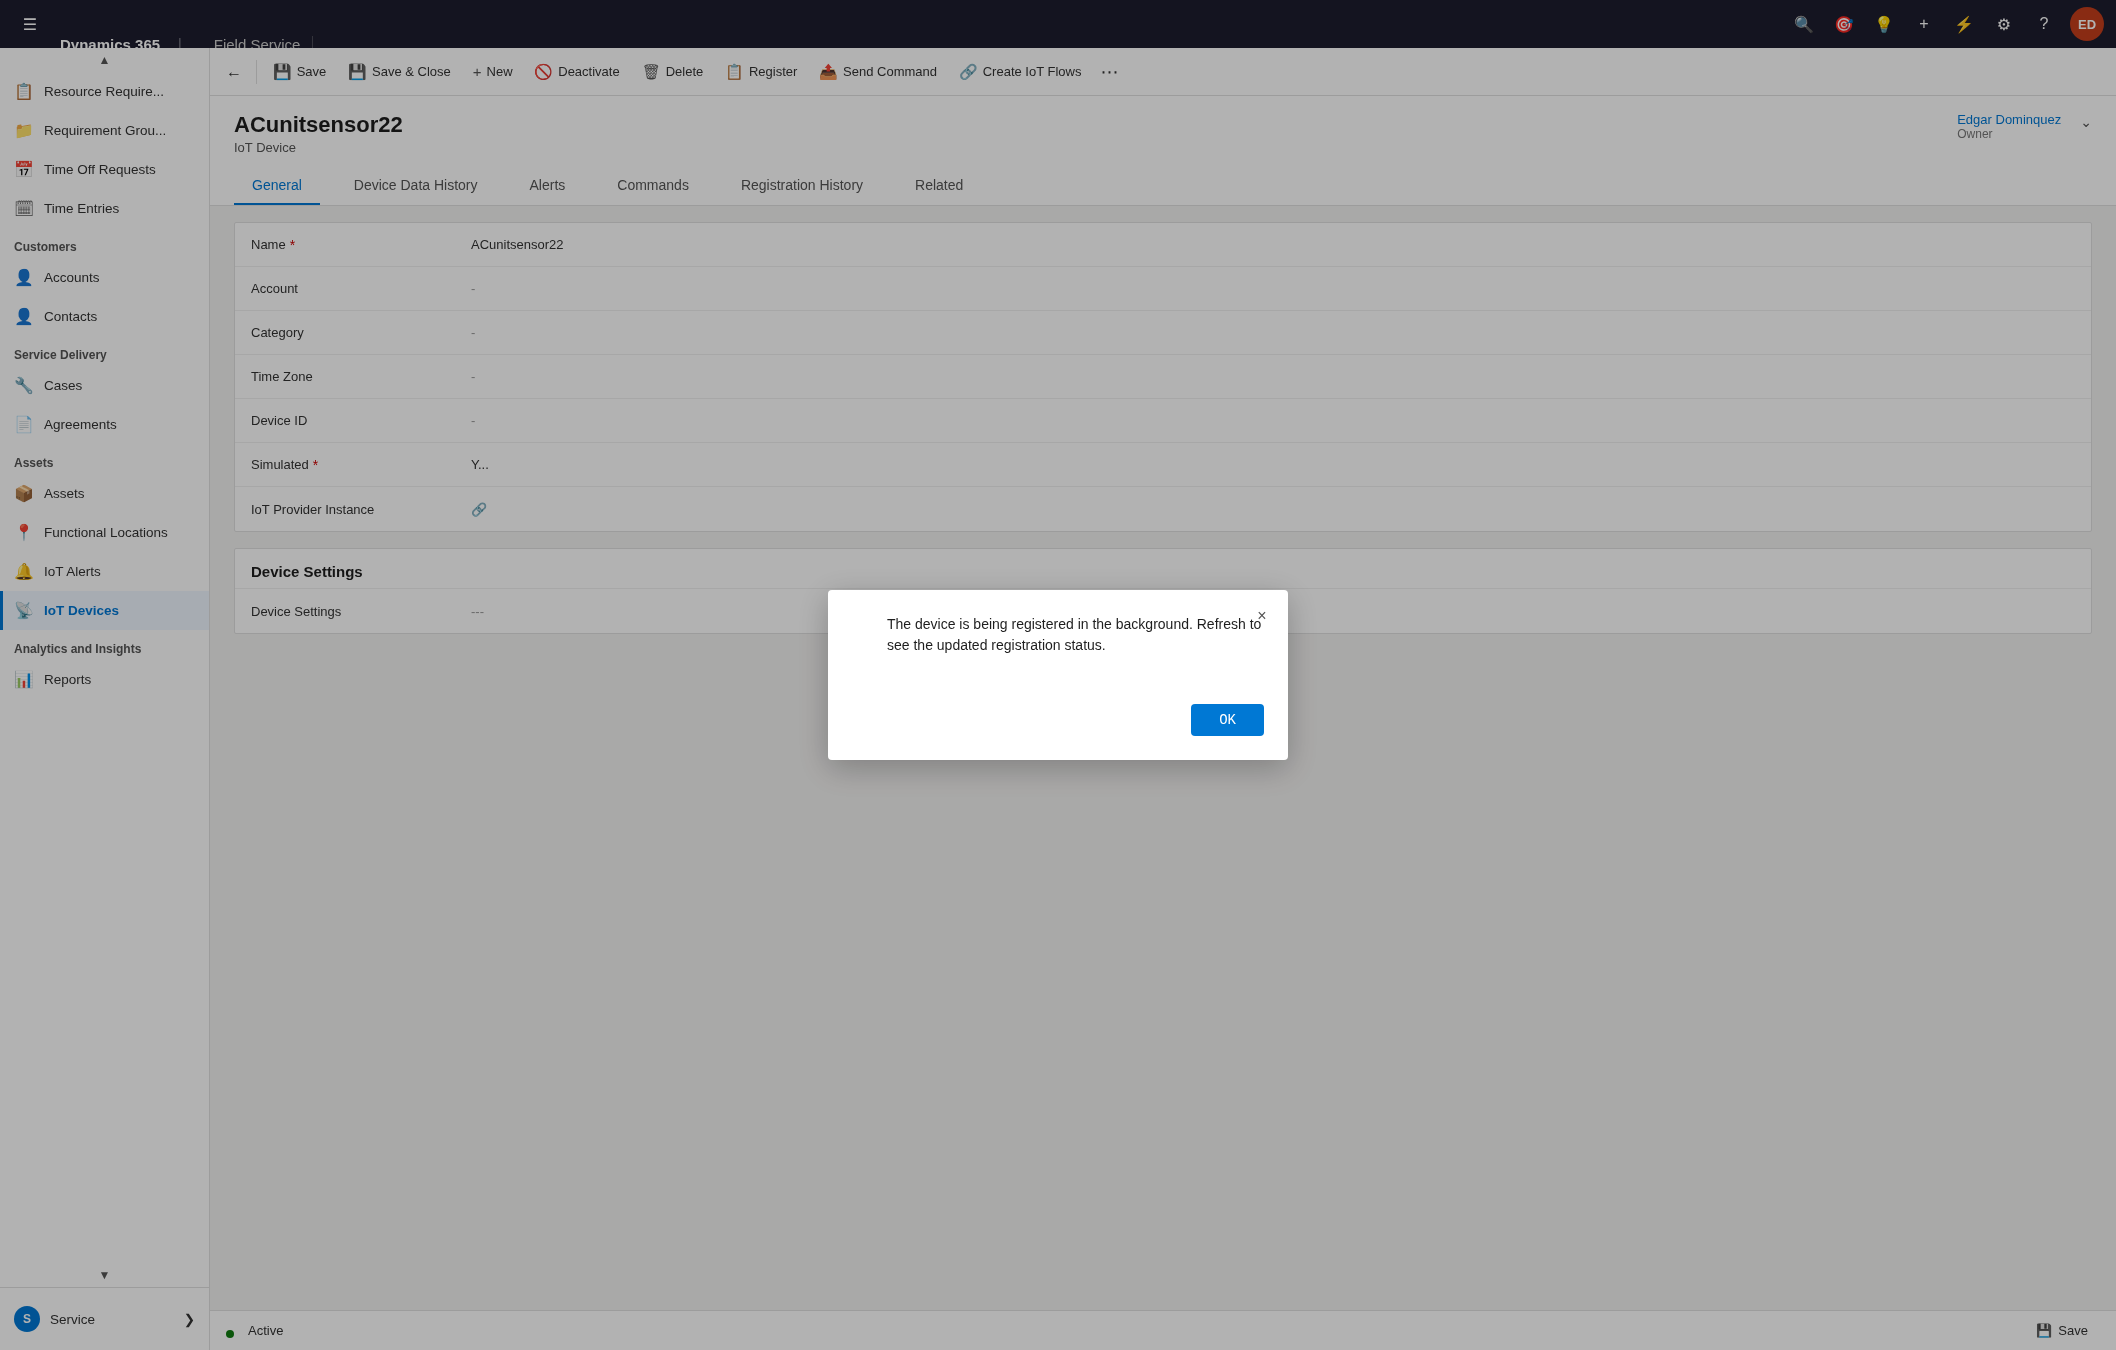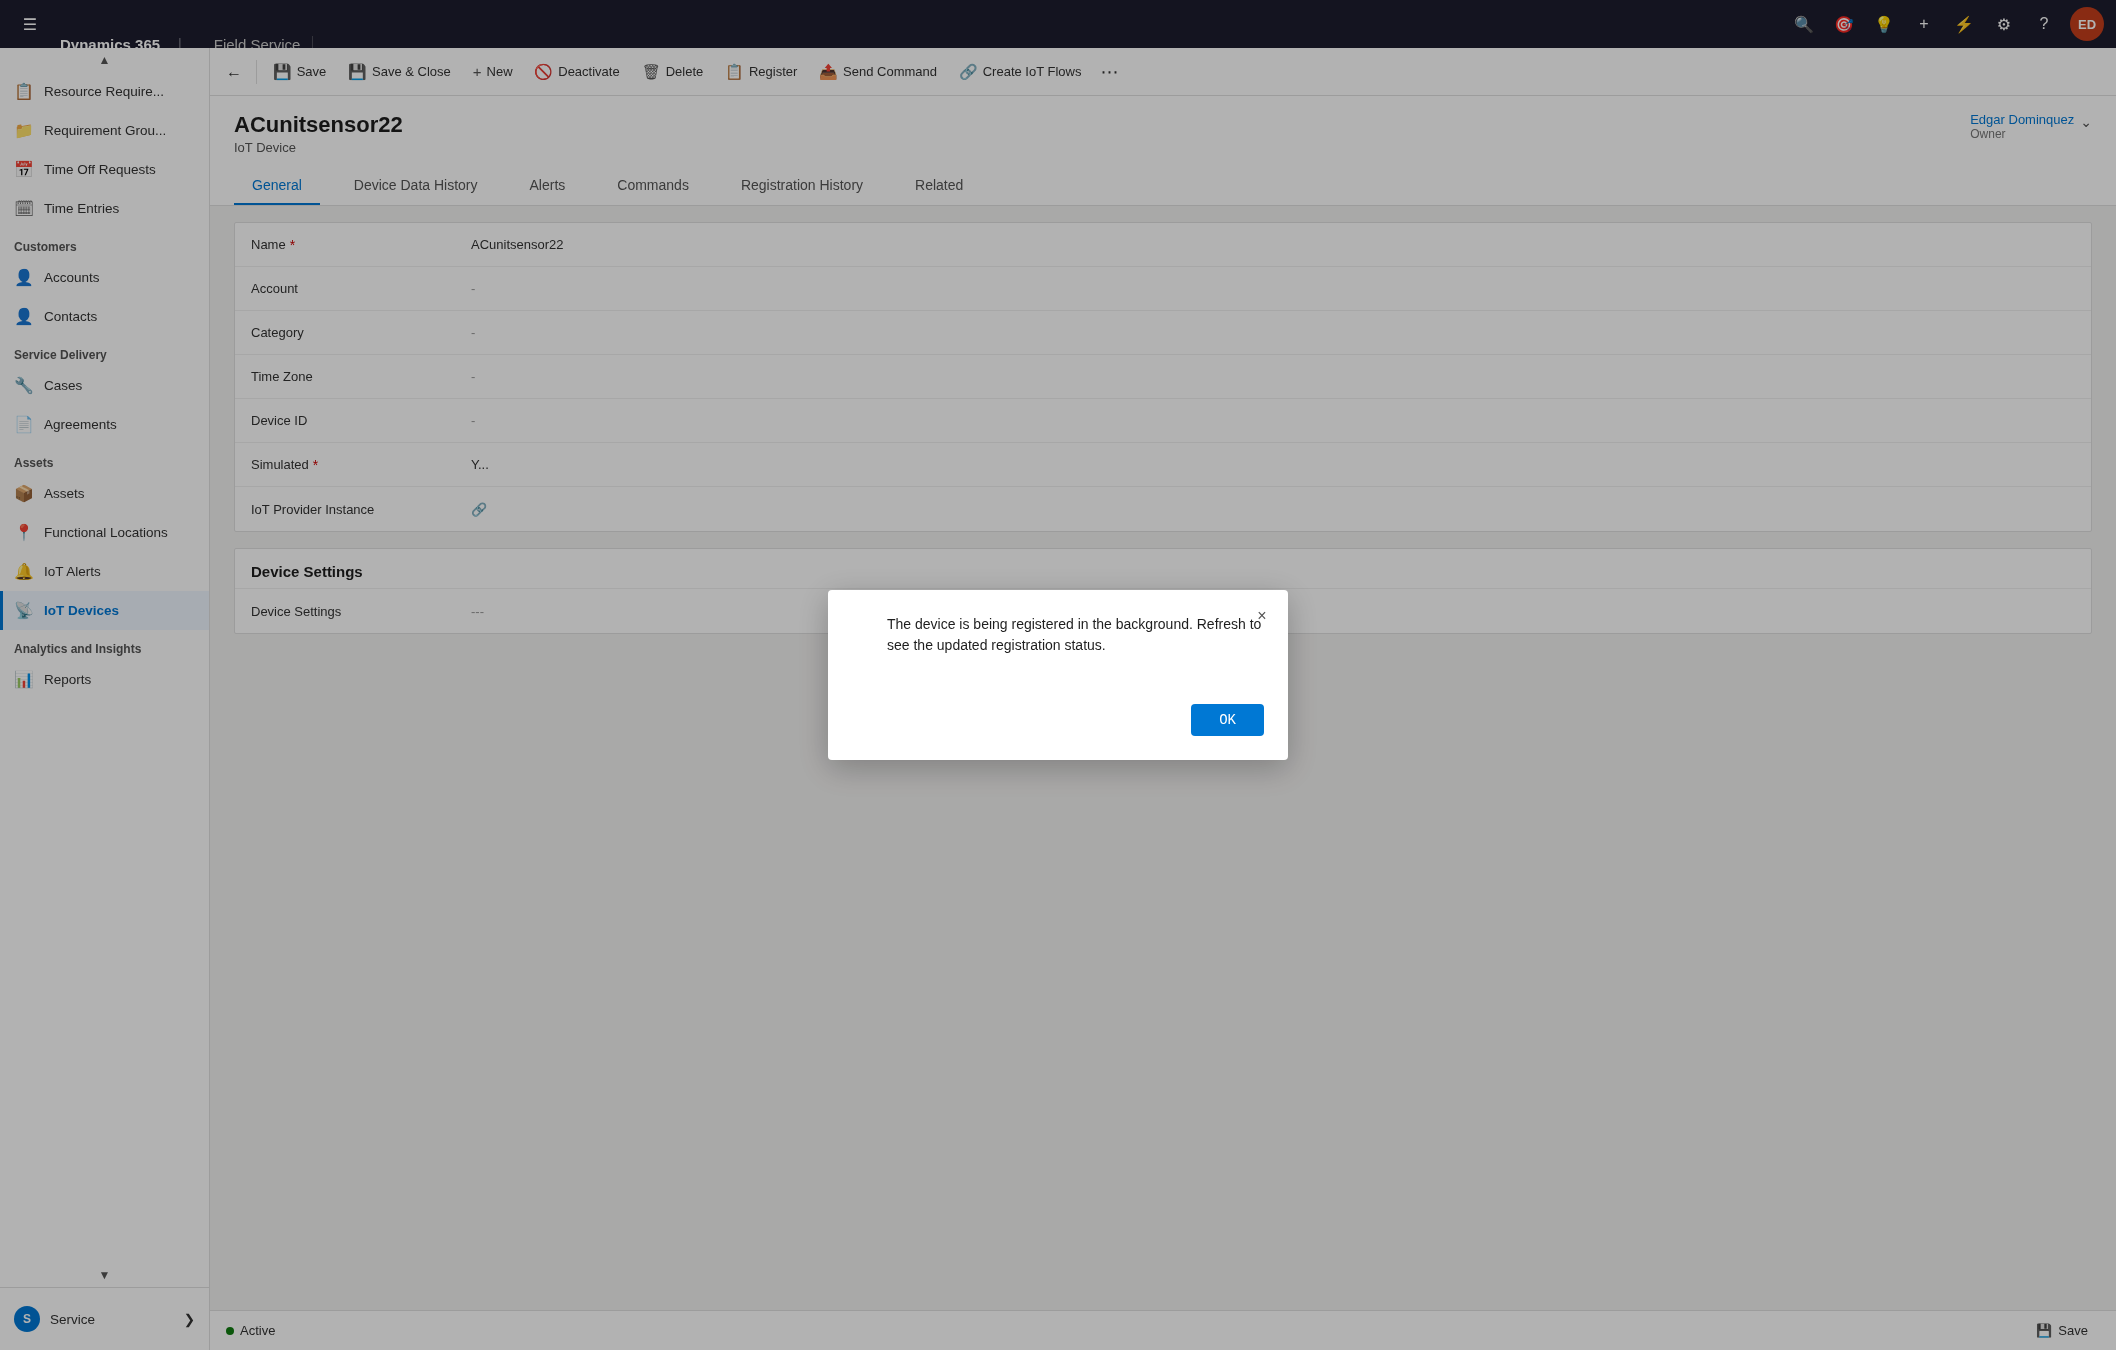--- a/index.html
+++ b/index.html
@@ -141,21 +141,21 @@
     .record-header {
       background: #fff;
       padding: 16px 24px 0 24px;
       border-bottom: 1px solid #e0e0e0;
     }
     .record-title-row {
       display: flex; align-items: flex-start; justify-content: space-between;
     }
     .record-title { font-size: 22px; font-weight: 600; color: #1e1e1e; }
     .record-subtitle { font-size: 13px; color: #555; margin-top: 2px; }
-    .record-owner { display: flex; align-items: flex-start; gap: 6px; margin-left: 40px; }
+    .record-owner { display: flex; align-items: flex-start; gap: 19px; margin-left: 40px; }
     .record-owner-name { font-size: 13px; color: #0078d4; cursor: pointer; }
     .record-owner-label { font-size: 12px; color: #777; }
     .record-owner-chevron { font-size: 14px; color: #555; cursor: pointer; margin-top: 2px; }
     .record-tabs {
       display: flex; gap: 16px; margin-top: 12px;
     }
     .record-tab {
       padding: 10px 18px; font-size: 14px; color: #555; cursor: pointer;
       border-bottom: 2px solid transparent; white-space: nowrap;
     }
@@ -240,21 +240,21 @@
     .status-bar {
       background: #fff;
       border-top: 1px solid #e0e0e0;
       height: 40px;
       display: flex; align-items: center;
       padding: 0 16px;
       font-size: 13px; color: #333;
       flex-shrink: 0;
     }
     .status-bar-active {
-      display: flex; align-items: center; gap: 6px;
+      display: flex; align-items: flex-end; gap: 14px;
     }
     .status-dot { width: 8px; height: 8px; border-radius: 50%; background: #107c10; }
     .status-bar-spacer { flex: 1; }
     .status-save-btn {
       display: flex; align-items: center; gap: 6px;
       padding: 5px 12px; cursor: pointer; color: #333; font-size: 13px;
     }
   </style>
 </head>
 <body>

